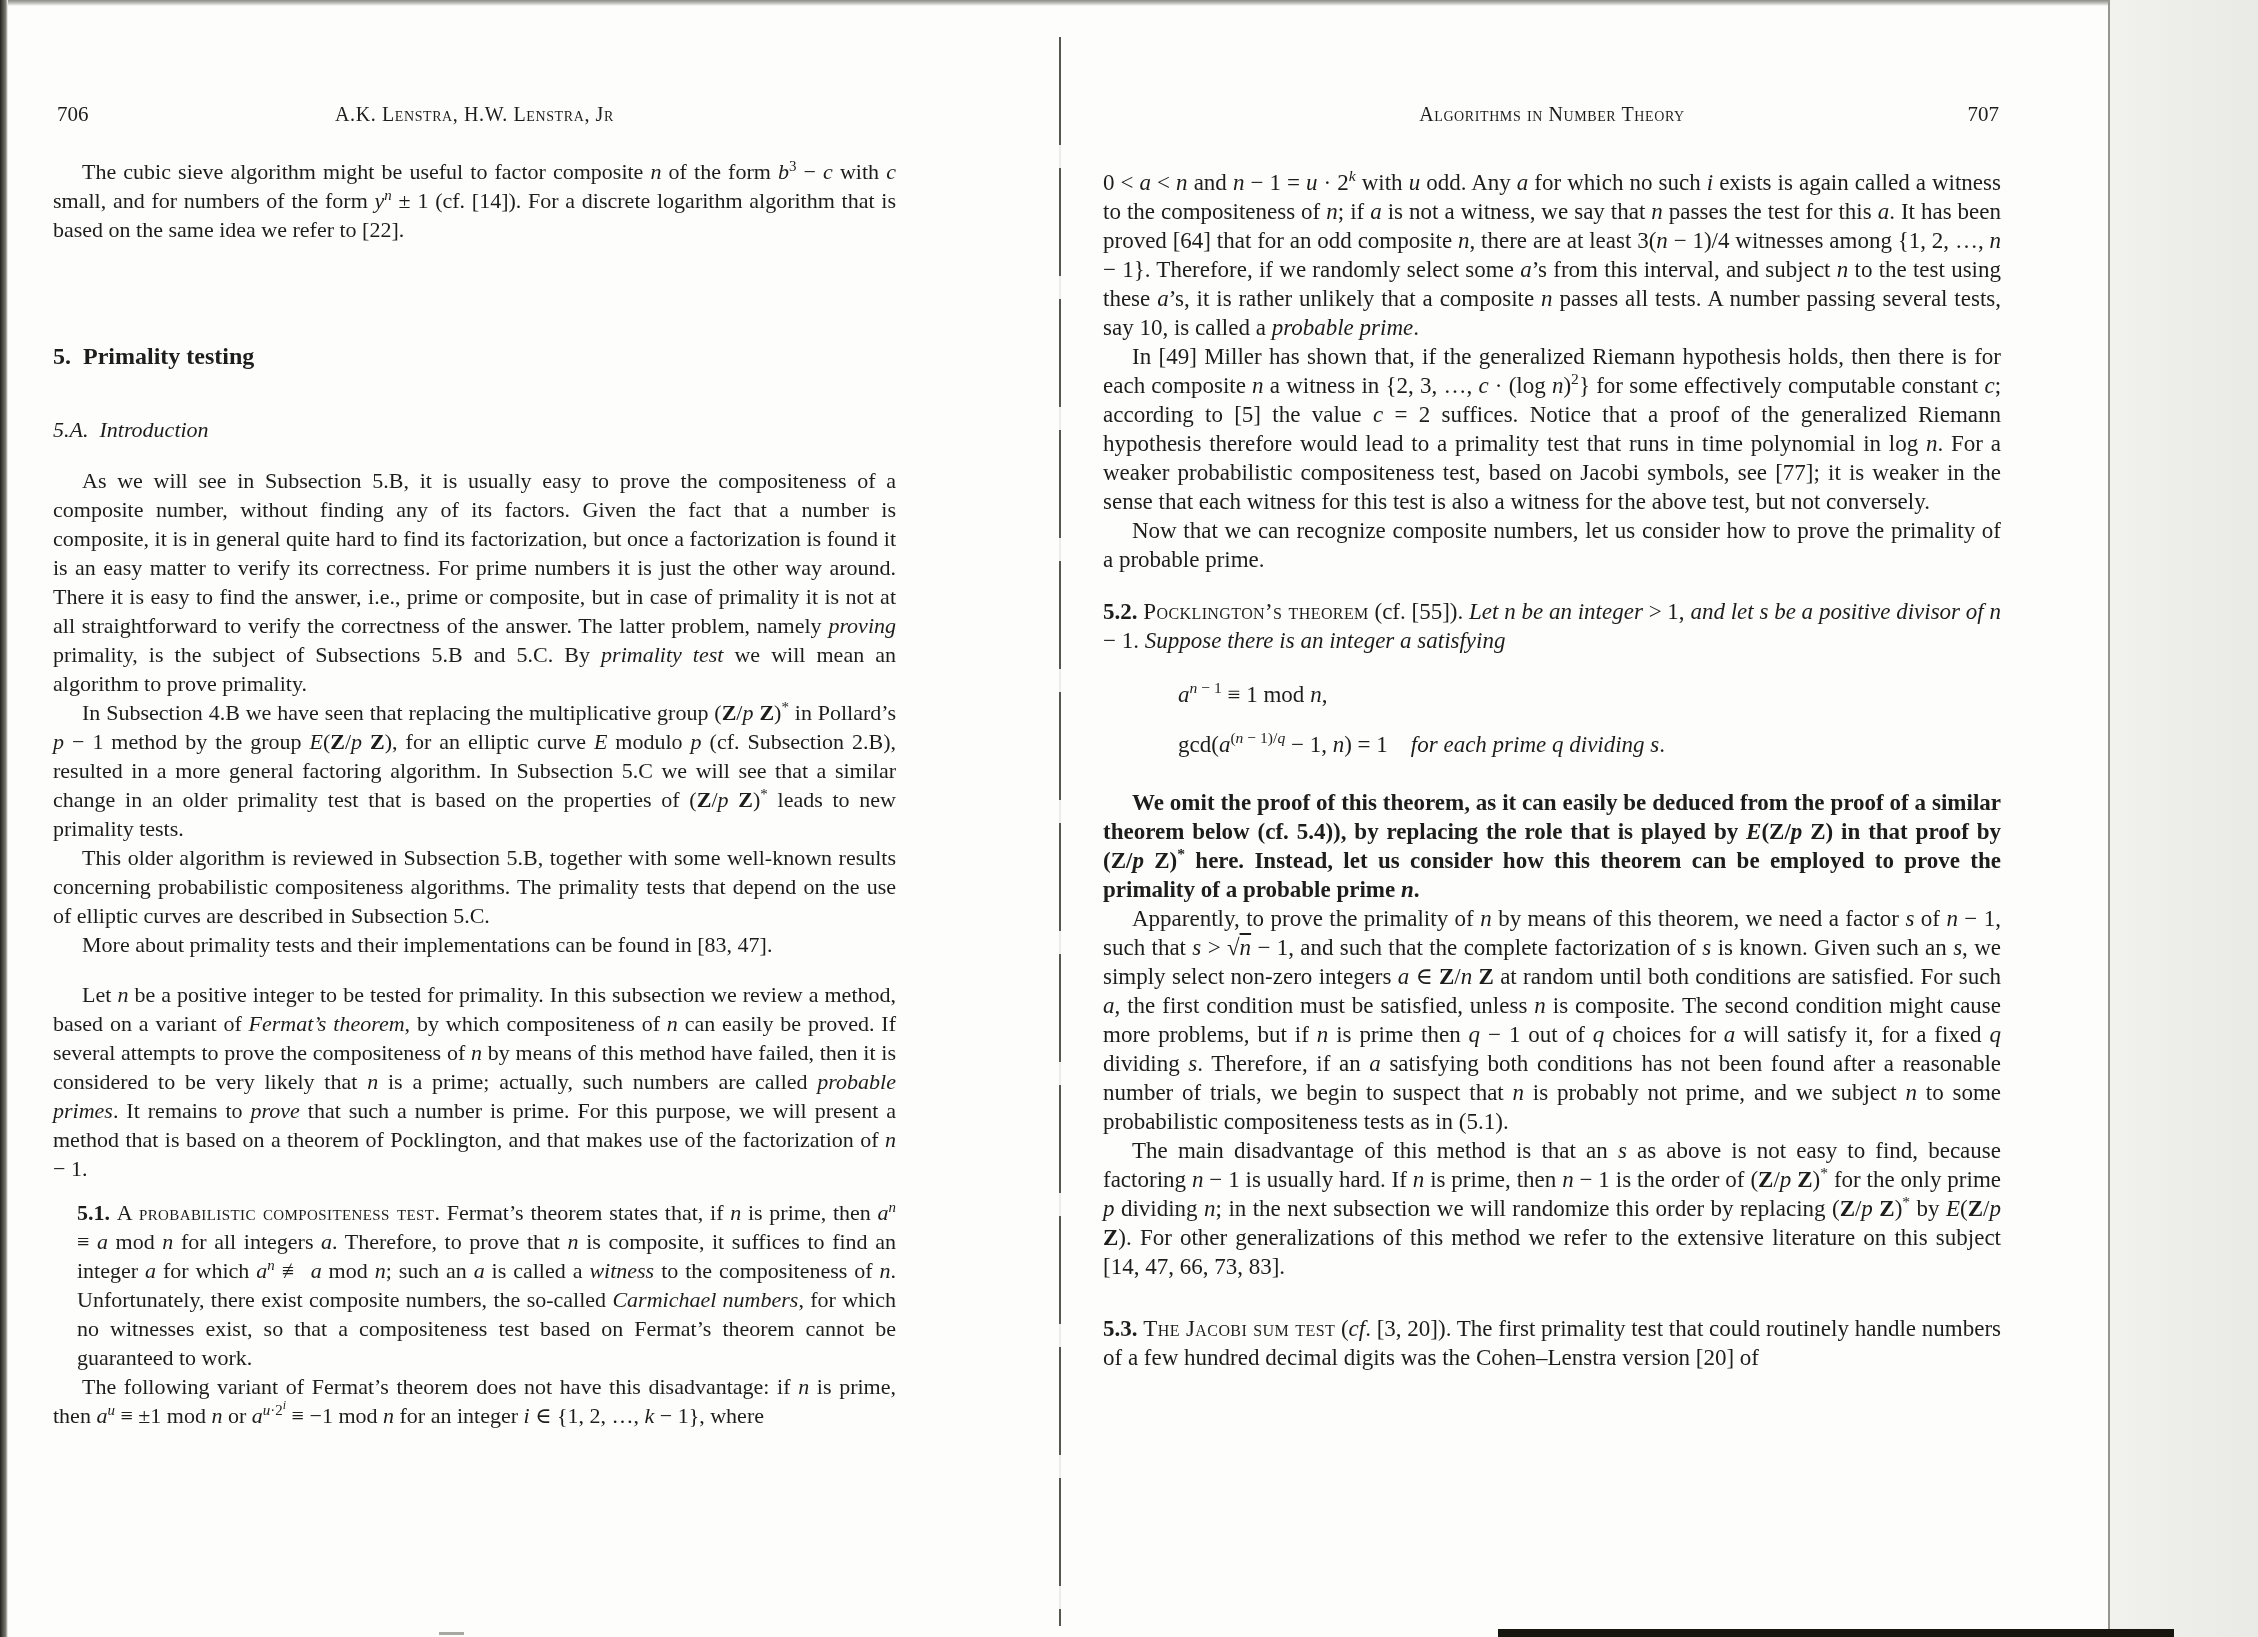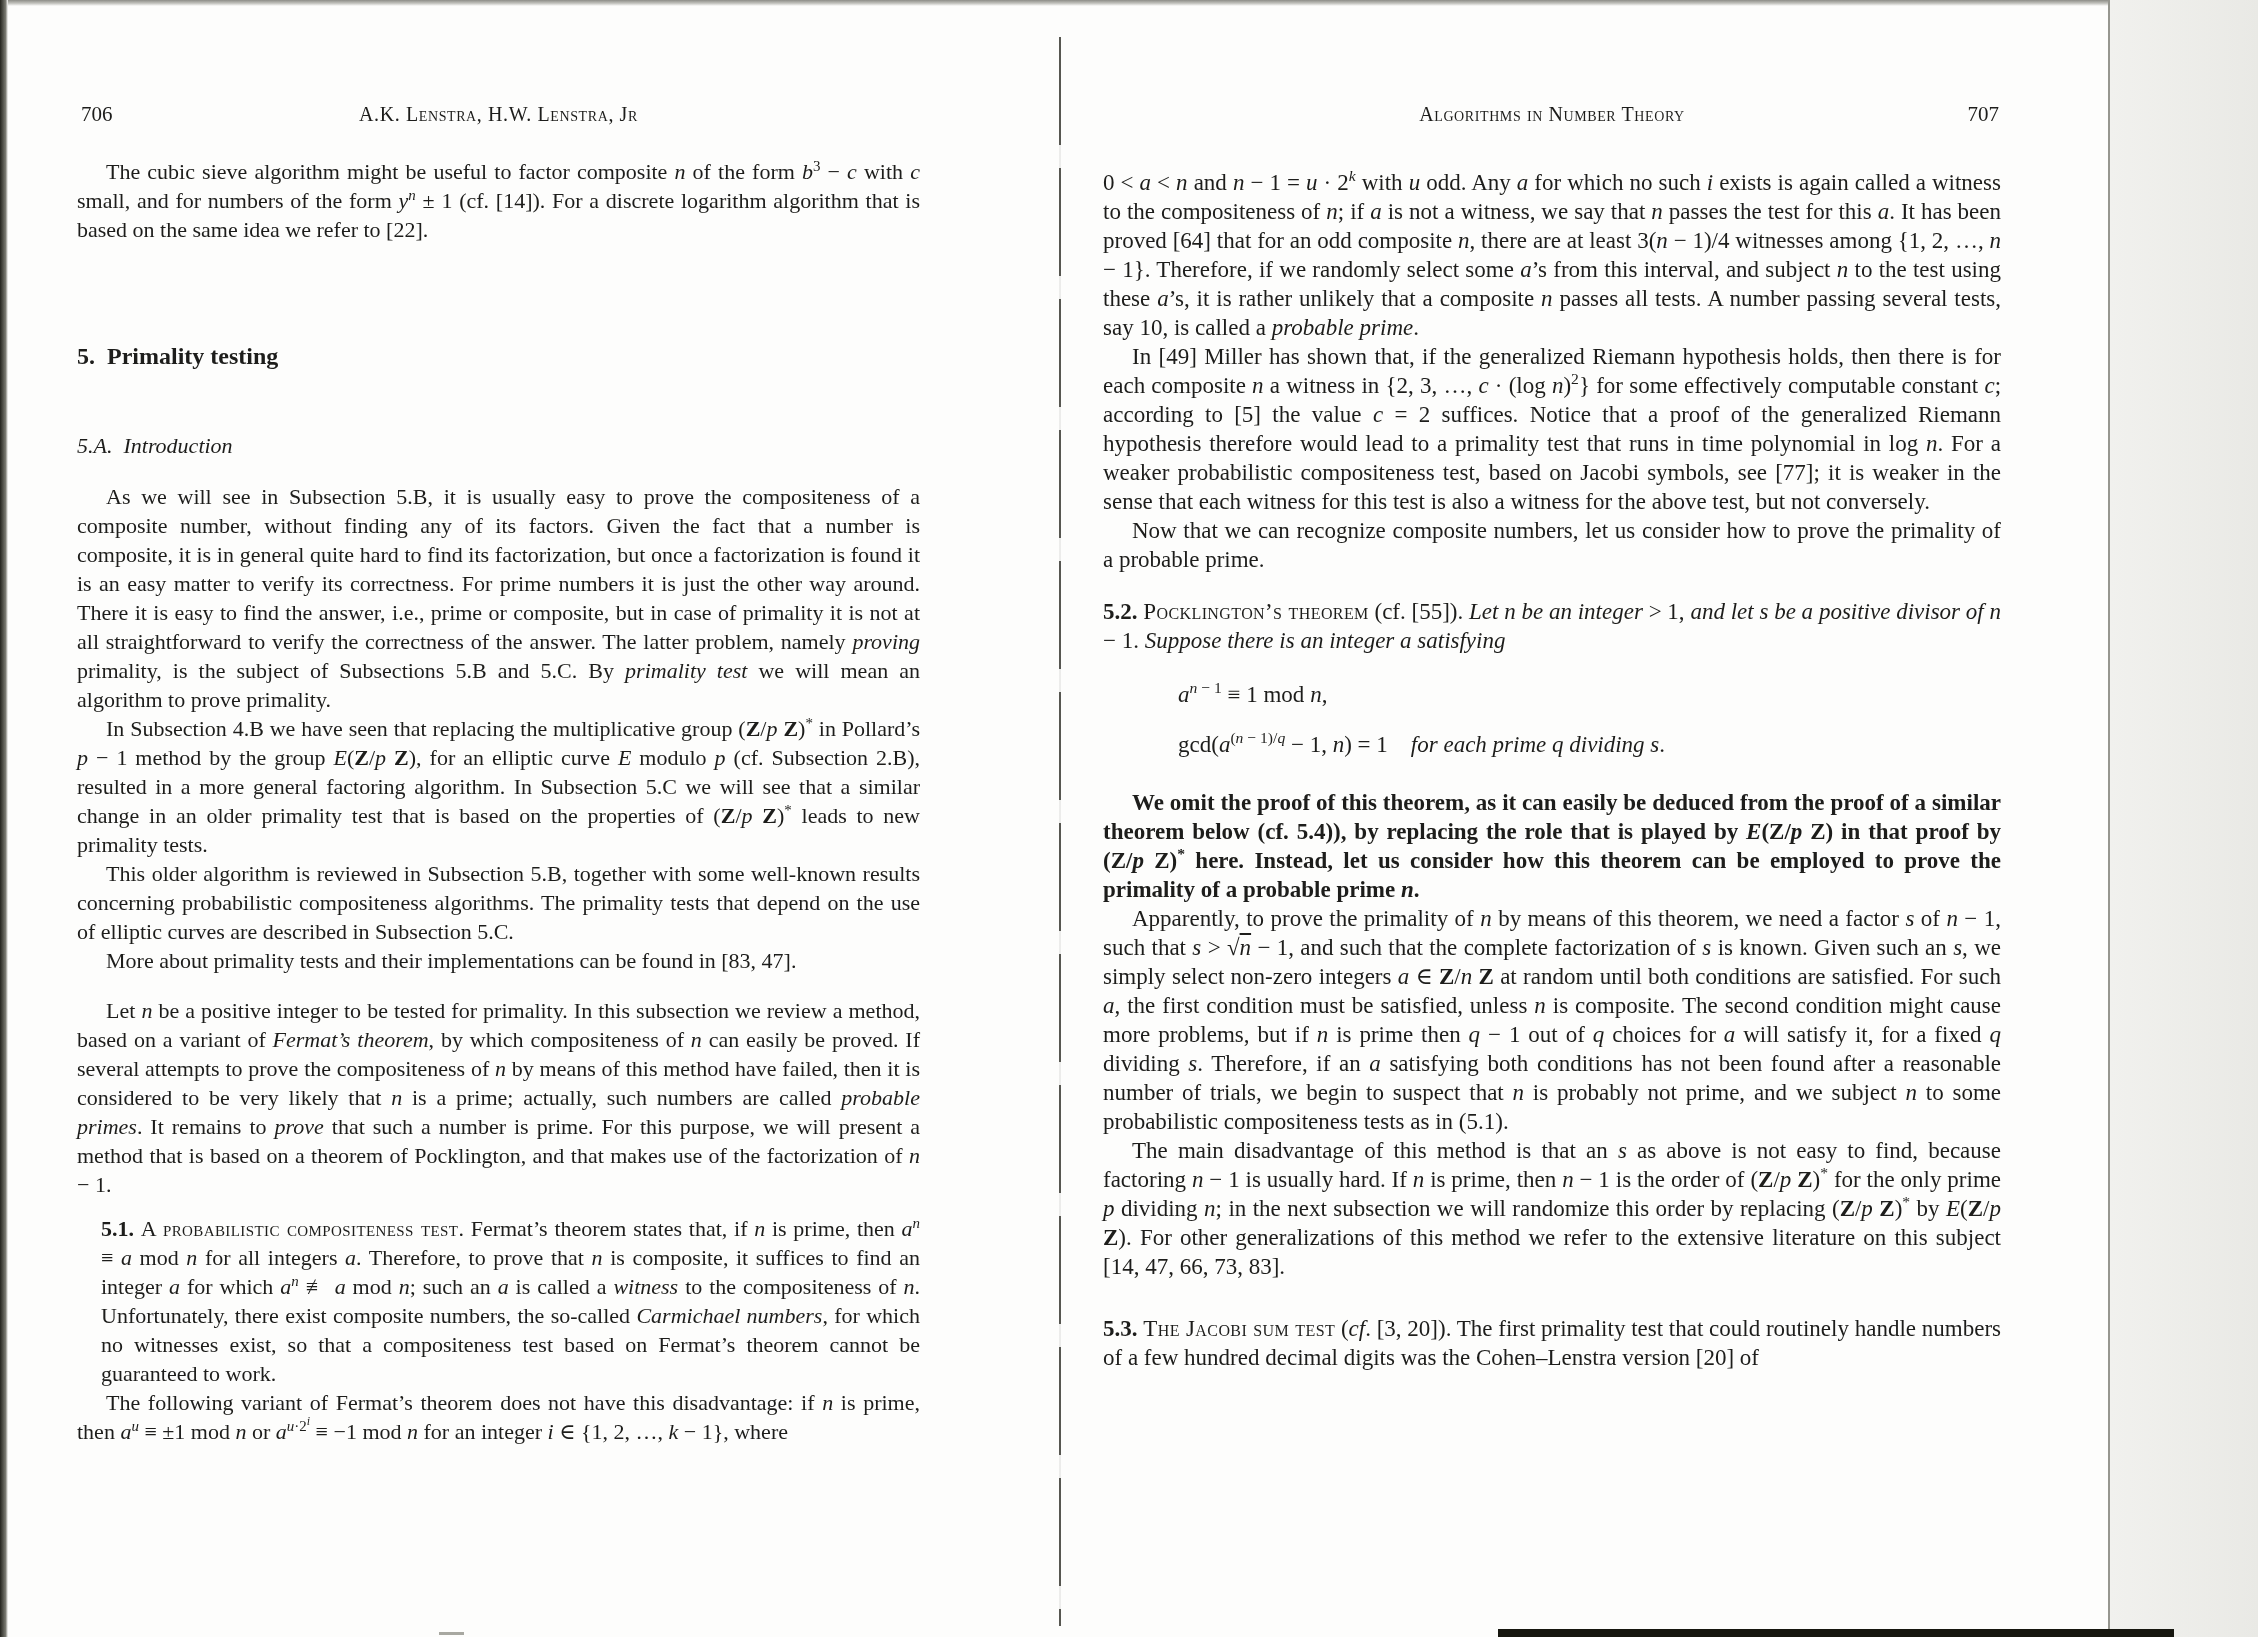--- a/index.html
+++ b/index.html
@@ -25,37 +25,37 @@
     background: repeating-linear-gradient(180deg,
       rgba(40,40,33,0.78) 0px, rgba(40,40,33,0.78) 108px,
       rgba(40,40,33,0.08) 108px, rgba(40,40,33,0.08) 131px); z-index: 1; }
   .edge-bottom-right { position: absolute; left: 1498px; top: 1629px; width: 676px; height: 8.7px;
     background: #16160f; z-index: 3; }
   .mark-bottom-left { position: absolute; left: 439px; top: 1632px; width: 25px; height: 2.9px;
     background: #a8a8a1; z-index: 1; }
 
   
   .pg { position: absolute; top: 100px; z-index: 4; }
-  .left-pg  { left: 77px;  width: 843px; font-size: 22px;   line-height: 29px; }
+  .left-pg  { left: 53px;  width: 843px; font-size: 22px;   line-height: 29px; }
   .right-pg { left: 1103px; width: 898px; font-size: 23px;  line-height: 29px; }
 
   .page-header { position: relative; height: 29px; text-align: center;
     font-variant: small-caps; font-size: 20px; letter-spacing: 0.6px; }
   .left-pg  .page-header { margin-bottom: 28px; }
   .right-pg .page-header { margin-bottom: 39px; }
   .pagenum { position: absolute; top: 0; font-variant: normal; font-size: 21px; letter-spacing: 0; }
   .pagenum.at-left  { left: 3.9px; }
   .pagenum.at-right { right: 1.9px; }
 
   .pg p, .pg h1, .pg h2 { margin: 0; }
   .para { text-align: justify; hyphens: none; }
   .indent { text-indent: 29px; }
 
   h1.section { font-size: 24px; font-weight: bold; margin-top: 98px; line-height: 29px; }
-  h2.sub { font-size: 22px; font-weight: normal; font-style: italic; margin-top: 60px; line-height: 29px; }
+  h2.sub { font-size: 22px; font-weight: normal; font-style: italic; margin-top: 44px; line-height: 29px; }
 
   #p-cubic   { margin-top: 0; }
   #p-intro   { margin-top: 22px; }
   #p-let     { margin-top: 21px; }
   #p-test51  { margin-top: 15.4px; margin-left: 24px; }
 
   #p-pocklington { margin-top: 23px; }
   #eqs       { margin-top: 25px; padding-left: 75px; }
   #eq-gcd    { margin-top: 21px; }
   #p-then    { margin-top: 29px; }

